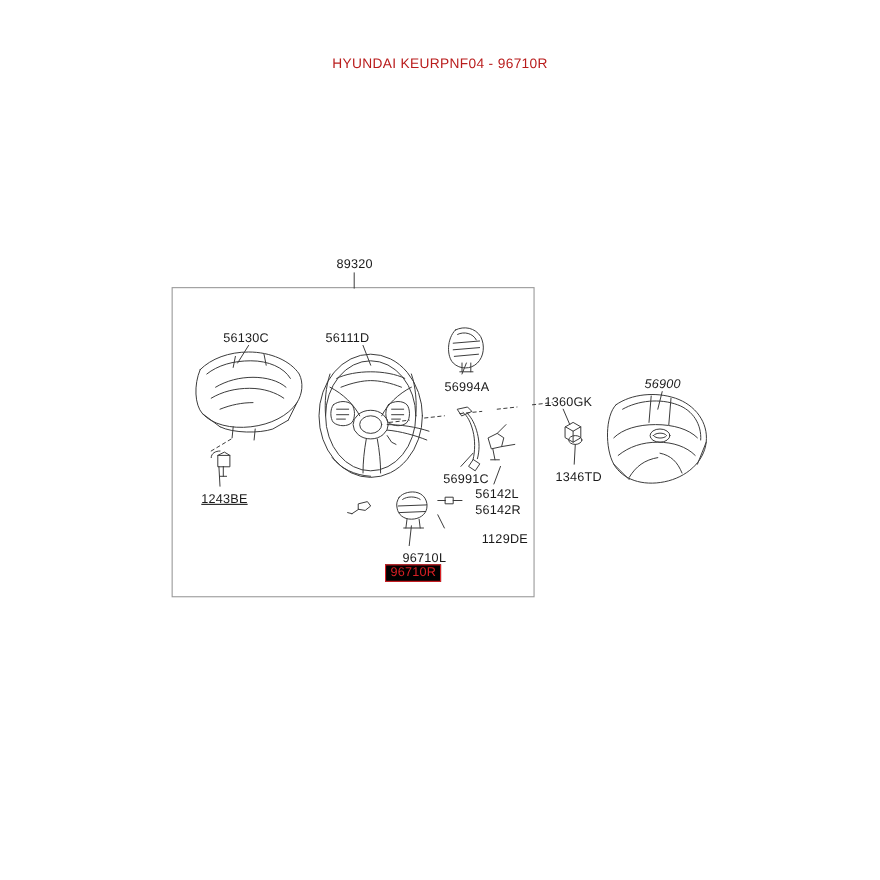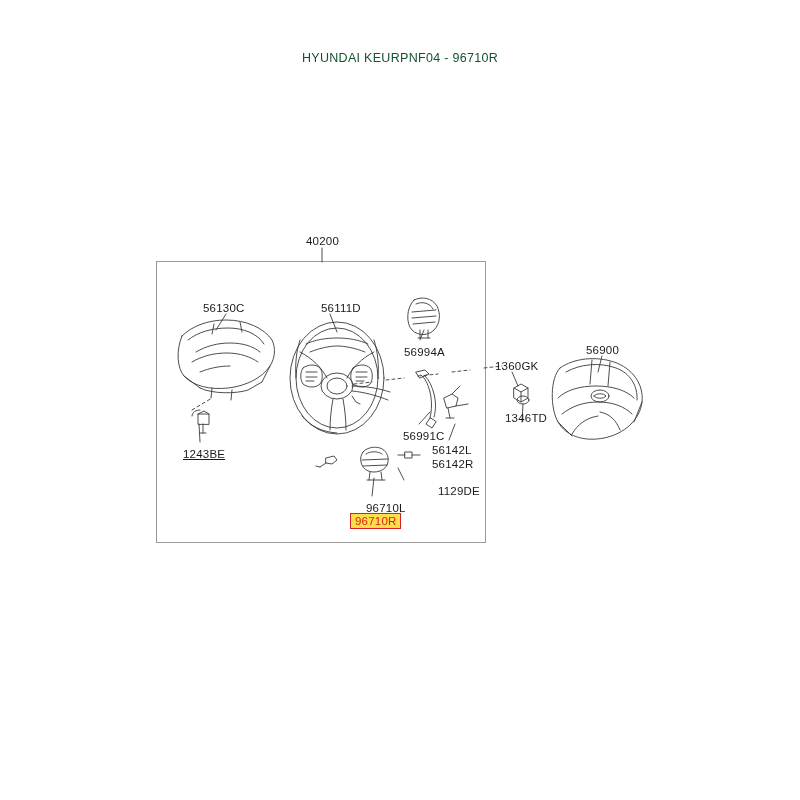--- a/index.html
+++ b/index.html
@@ -21,21 +21,21 @@
     height: 800px;
   }
   .title {
     position: absolute;
     top: 51px;
     left: 0;
     width: 800px;
     text-align: center;
     font-size: 12.5px;
     letter-spacing: 0.3px;
-    color: #14532d;
+    color: #b91c1c;
   }
   .frame {
     position: absolute;
     left: 156px;
     top: 261px;
     width: 330px;
     height: 282px;
     border: 1px solid #9a9a9a;
     background: #ffffff;
     box-sizing: border-box;
@@ -52,21 +52,21 @@
     position: absolute;
     font-size: 11.5px;
     color: #1a1a1a;
     white-space: nowrap;
     letter-spacing: 0.2px;
   }
   .lbl.hl {
     color: #d81f24;
     border: 1px solid #d81f24;
     padding: 1px 4px 1px 4px;
-    background: #fde047;
+    background: #000000;
     font-size: 11.5px;
   }
 </style>
 </head>
 <body>
 
 <div id="stage">
 
   <div class="title">HYUNDAI KEURPNF04 - 96710R</div>
 
@@ -203,27 +203,27 @@
       <path d="M412,455 L420,455"></path>
       <path d="M398,455 L405,455"></path>
 
       <path d="M326,458 L334,456 L337,460 L332,464 L326,463 Z"></path>
       <path d="M326,463 L320,467"></path>
       <path d="M320,467 L316,466"></path>
 
     </g>
   </svg>
 
-  <div class="lbl" style="left:306px; top:235px;">40200</div>
-  <div class="lbl" style="left:321px; top:302px;">56111D</div>
+  <div class="lbl" style="left:306px; top:235px;">89320</div>
+  <div class="lbl" style="left:296px; top:302px;">56111D</div>
   <div class="lbl" style="left:203px; top:302px;text-align:right;">56130C</div>
   <div class="lbl" style="left:404px; top:346px;">56994A</div>
   <div class="lbl" style="left:495px; top:360px;text-align:center;">1360GK</div>
-  <div class="lbl" style="left:586px; top:344px;">56900</div>
-  <div class="lbl" style="left:505px; top:412px;text-align:center;">1346TD</div>
+  <div class="lbl" style="left:586px; top:344px;font-style:italic;">56900</div>
+  <div class="lbl" style="left:505px; top:428px;text-align:center;">1346TD</div>
   <div class="lbl" style="left:403px; top:430px;">56991C</div>
   <div class="lbl" style="left:432px; top:444px;">56142L</div>
   <div class="lbl" style="left:432px; top:458px;">56142R</div>
   <div class="lbl" style="left:183px; top:448px;text-decoration:underline;">1243BE</div>
   <div class="lbl" style="left:392px; top:485px;margin-left:46px;">1129DE</div>
   <div class="lbl" style="left:366px; top:502px;">96710L</div>
   <div class="lbl hl" style="left:350px; top:513px;">96710R</div>
 
 </div>
 

